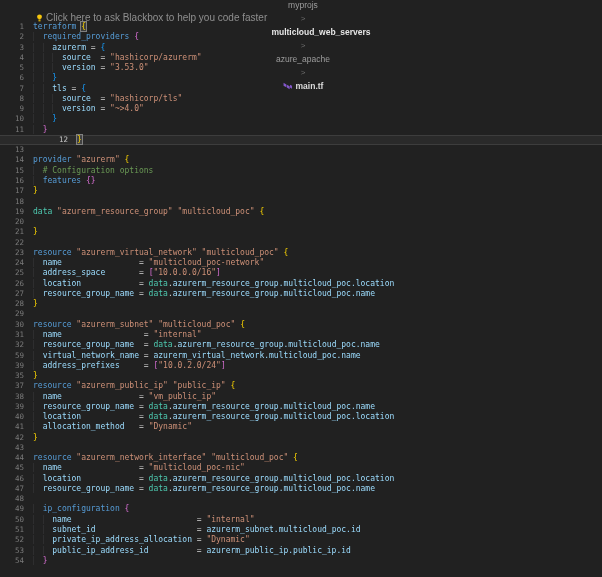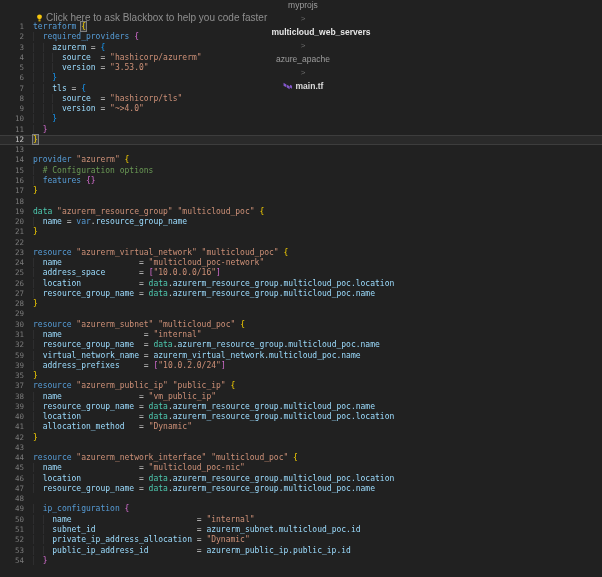--- a/index.html
+++ b/index.html
@@ -36,21 +36,21 @@
     box-sizing:border-box;
   }
   .row.active{
     background:#2a2a2a;
     border-top:1px solid #3d3d3d;border-bottom:1px solid #3d3d3d;
   }
   .gutter{
     width:24px;flex:none;text-align:right;
     color:var(--line_number,#7a7a7a);font-size:7.5px;
   }
-  .row.active .gutter{color:var(--active_line_number,#c6c6c6);}
+  .row.active .gutter{color:var(--active_line_number,#c6c6c6);padding-left:44px;}
   .code{white-space:pre;margin-left:9px;color:#cccccc;}
 
   .tok-kw{color:var(--keyword,#569cd6);}
   .tok-prop{color:var(--property,#9cdcfe);}
   .tok-str{color:var(--string,#ce9178);}
   .tok-cmt{color:var(--comment,#6a9955);}
   .tok-dat{color:var(--builtin,#4ec9b0);}
   .tok-op{color:var(--operator,#d4d4d4);}
   .tok-b1{color:var(--bracket1,#ffd700);}
   .tok-b2{color:var(--bracket2,#da70d6);}
@@ -171,21 +171,20 @@
         <div class="row">
           <span class="gutter">18</span>
           <span class="code"></span>
         </div>
         <div class="row">
           <span class="gutter">19</span>
           <span class="code"><span class="tok-dat">data </span><span class="tok-str">"azurerm_resource_group" "multicloud_poc" </span><span class="tok-b1">{</span></span>
         </div>
         <div class="row">
           <span class="gutter">20</span>
-          <span class="code"><span class="tok-ws">  </span><span class="tok-prop">name</span><span class="tok-op"> = </span><span class="tok-kw">var</span><span class="tok-op">.</span><span class="tok-prop">resource_group_name</span></span>
         </div>
         <div class="row">
           <span class="gutter">21</span>
           <span class="code"><span class="tok-b1">}</span></span>
         </div>
         <div class="row">
           <span class="gutter">22</span>
           <span class="code"></span>
         </div>
         <div class="row">

